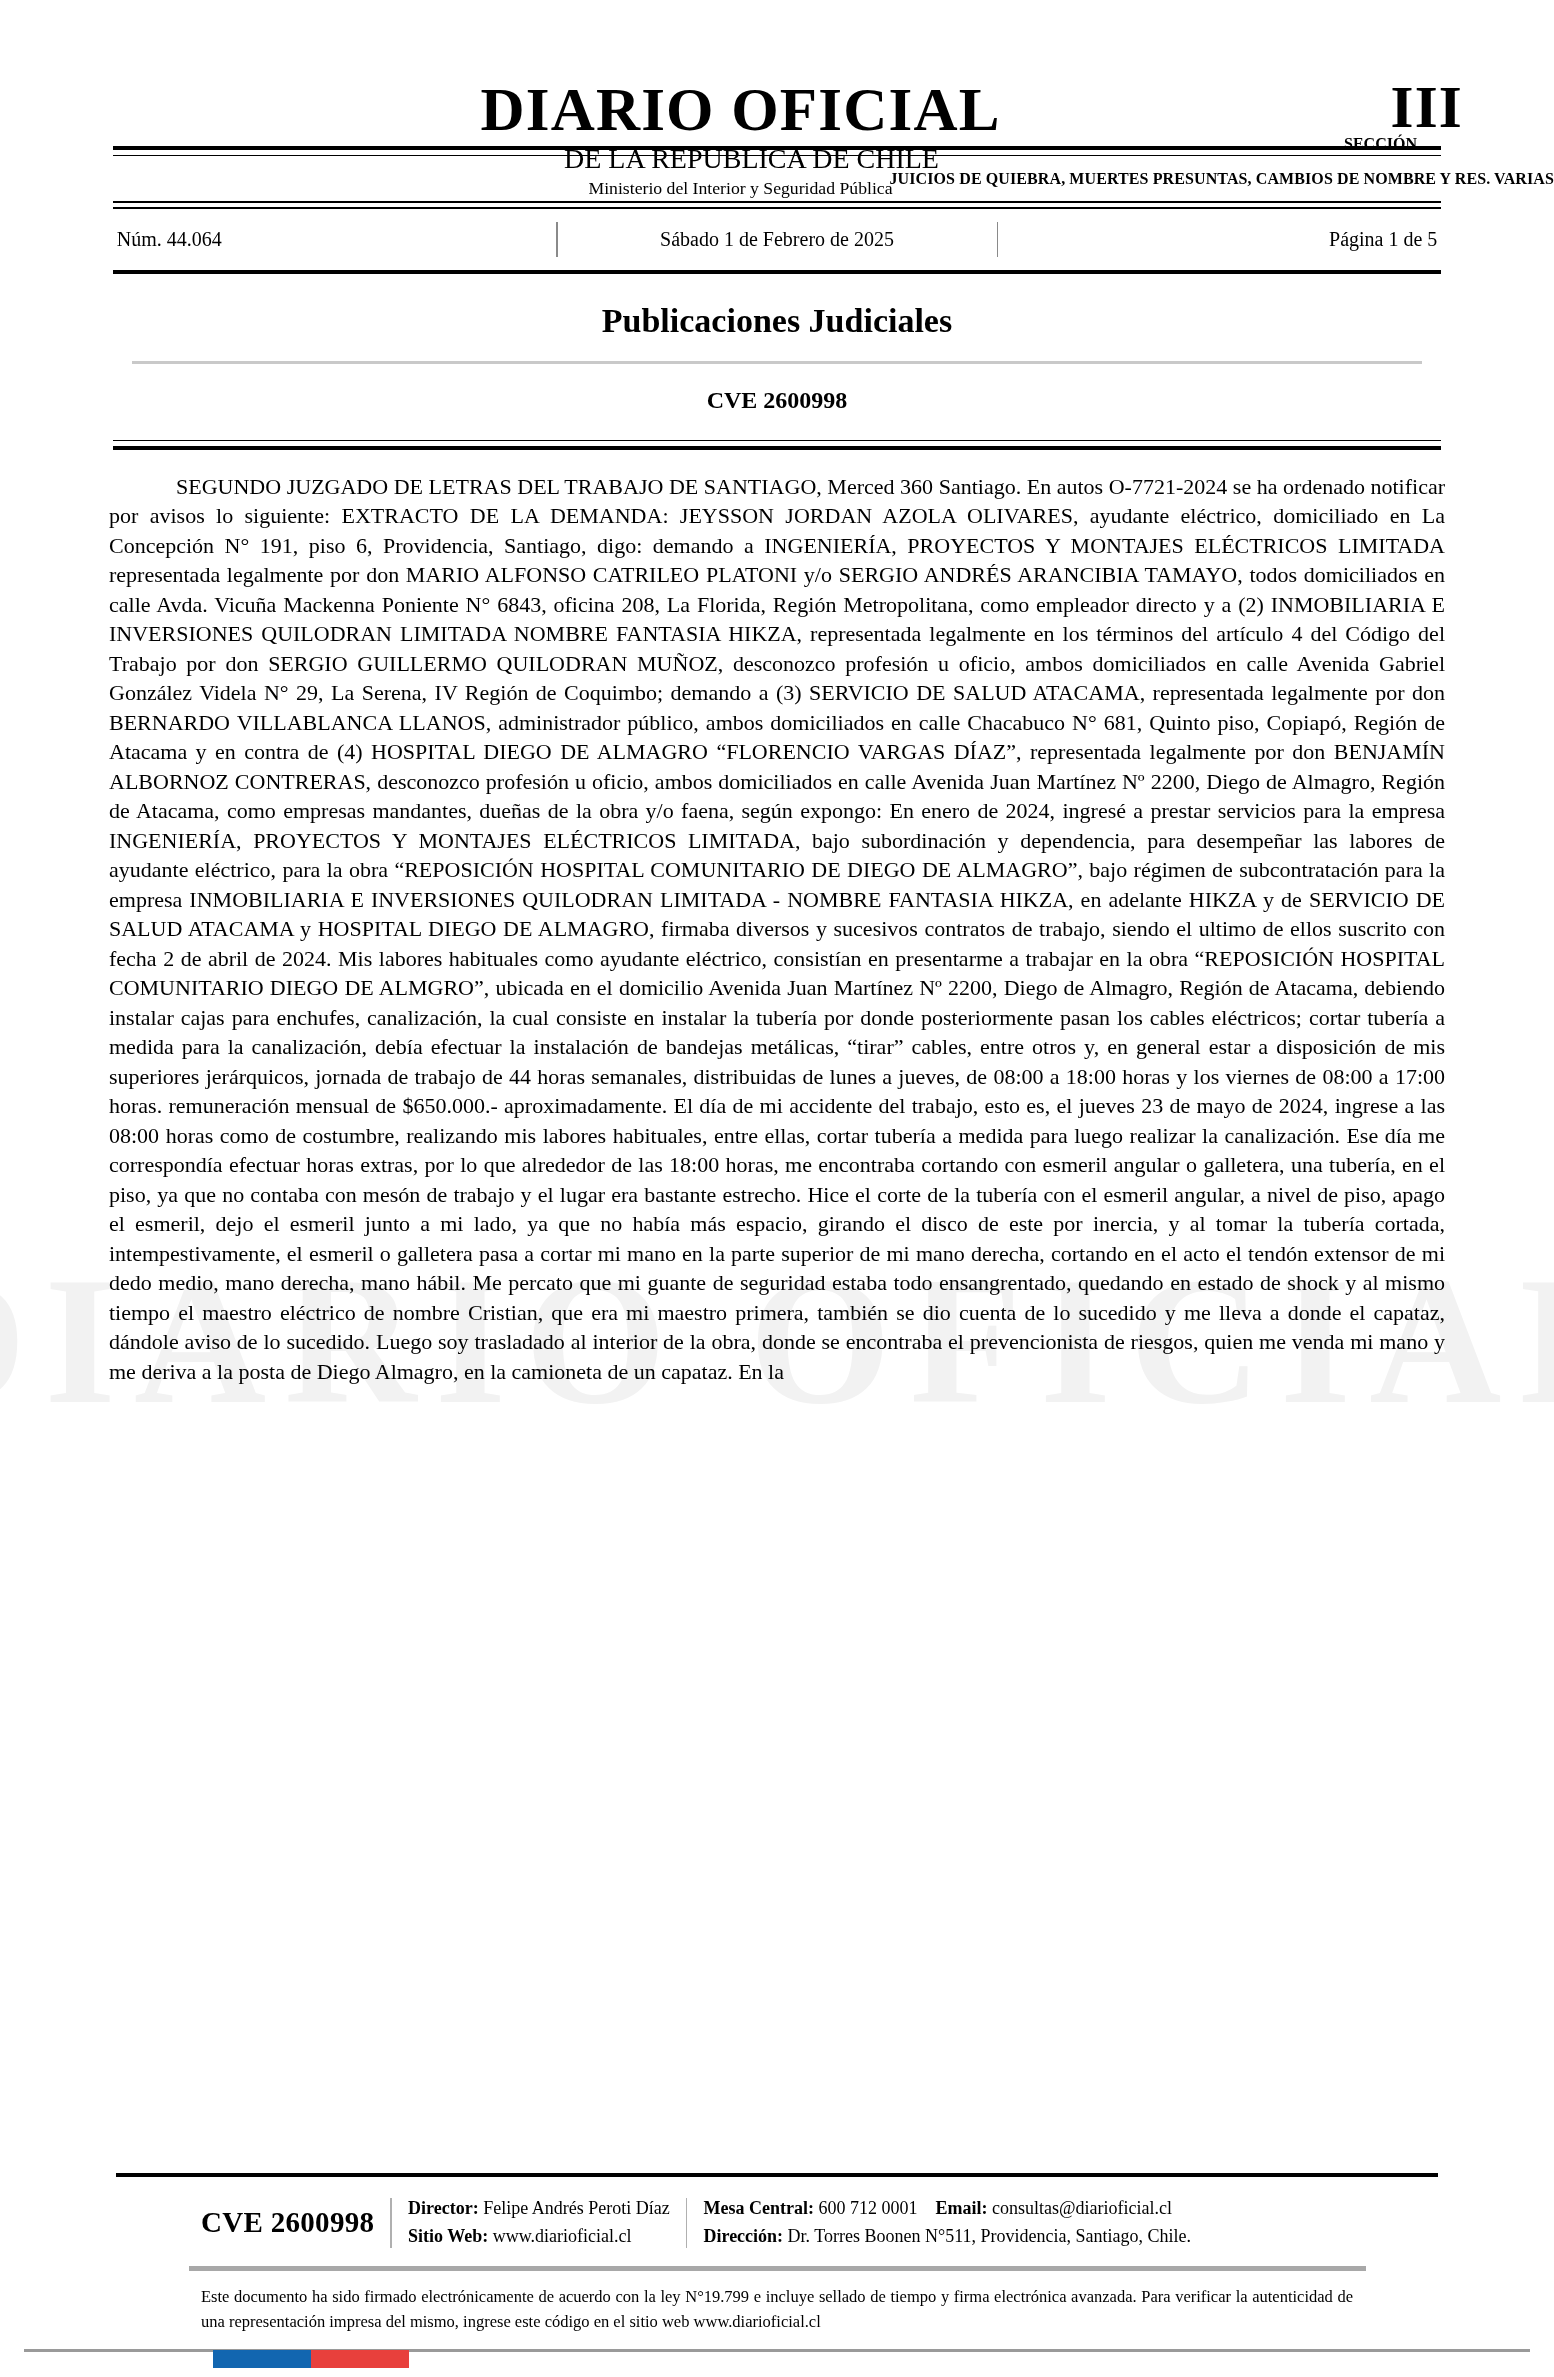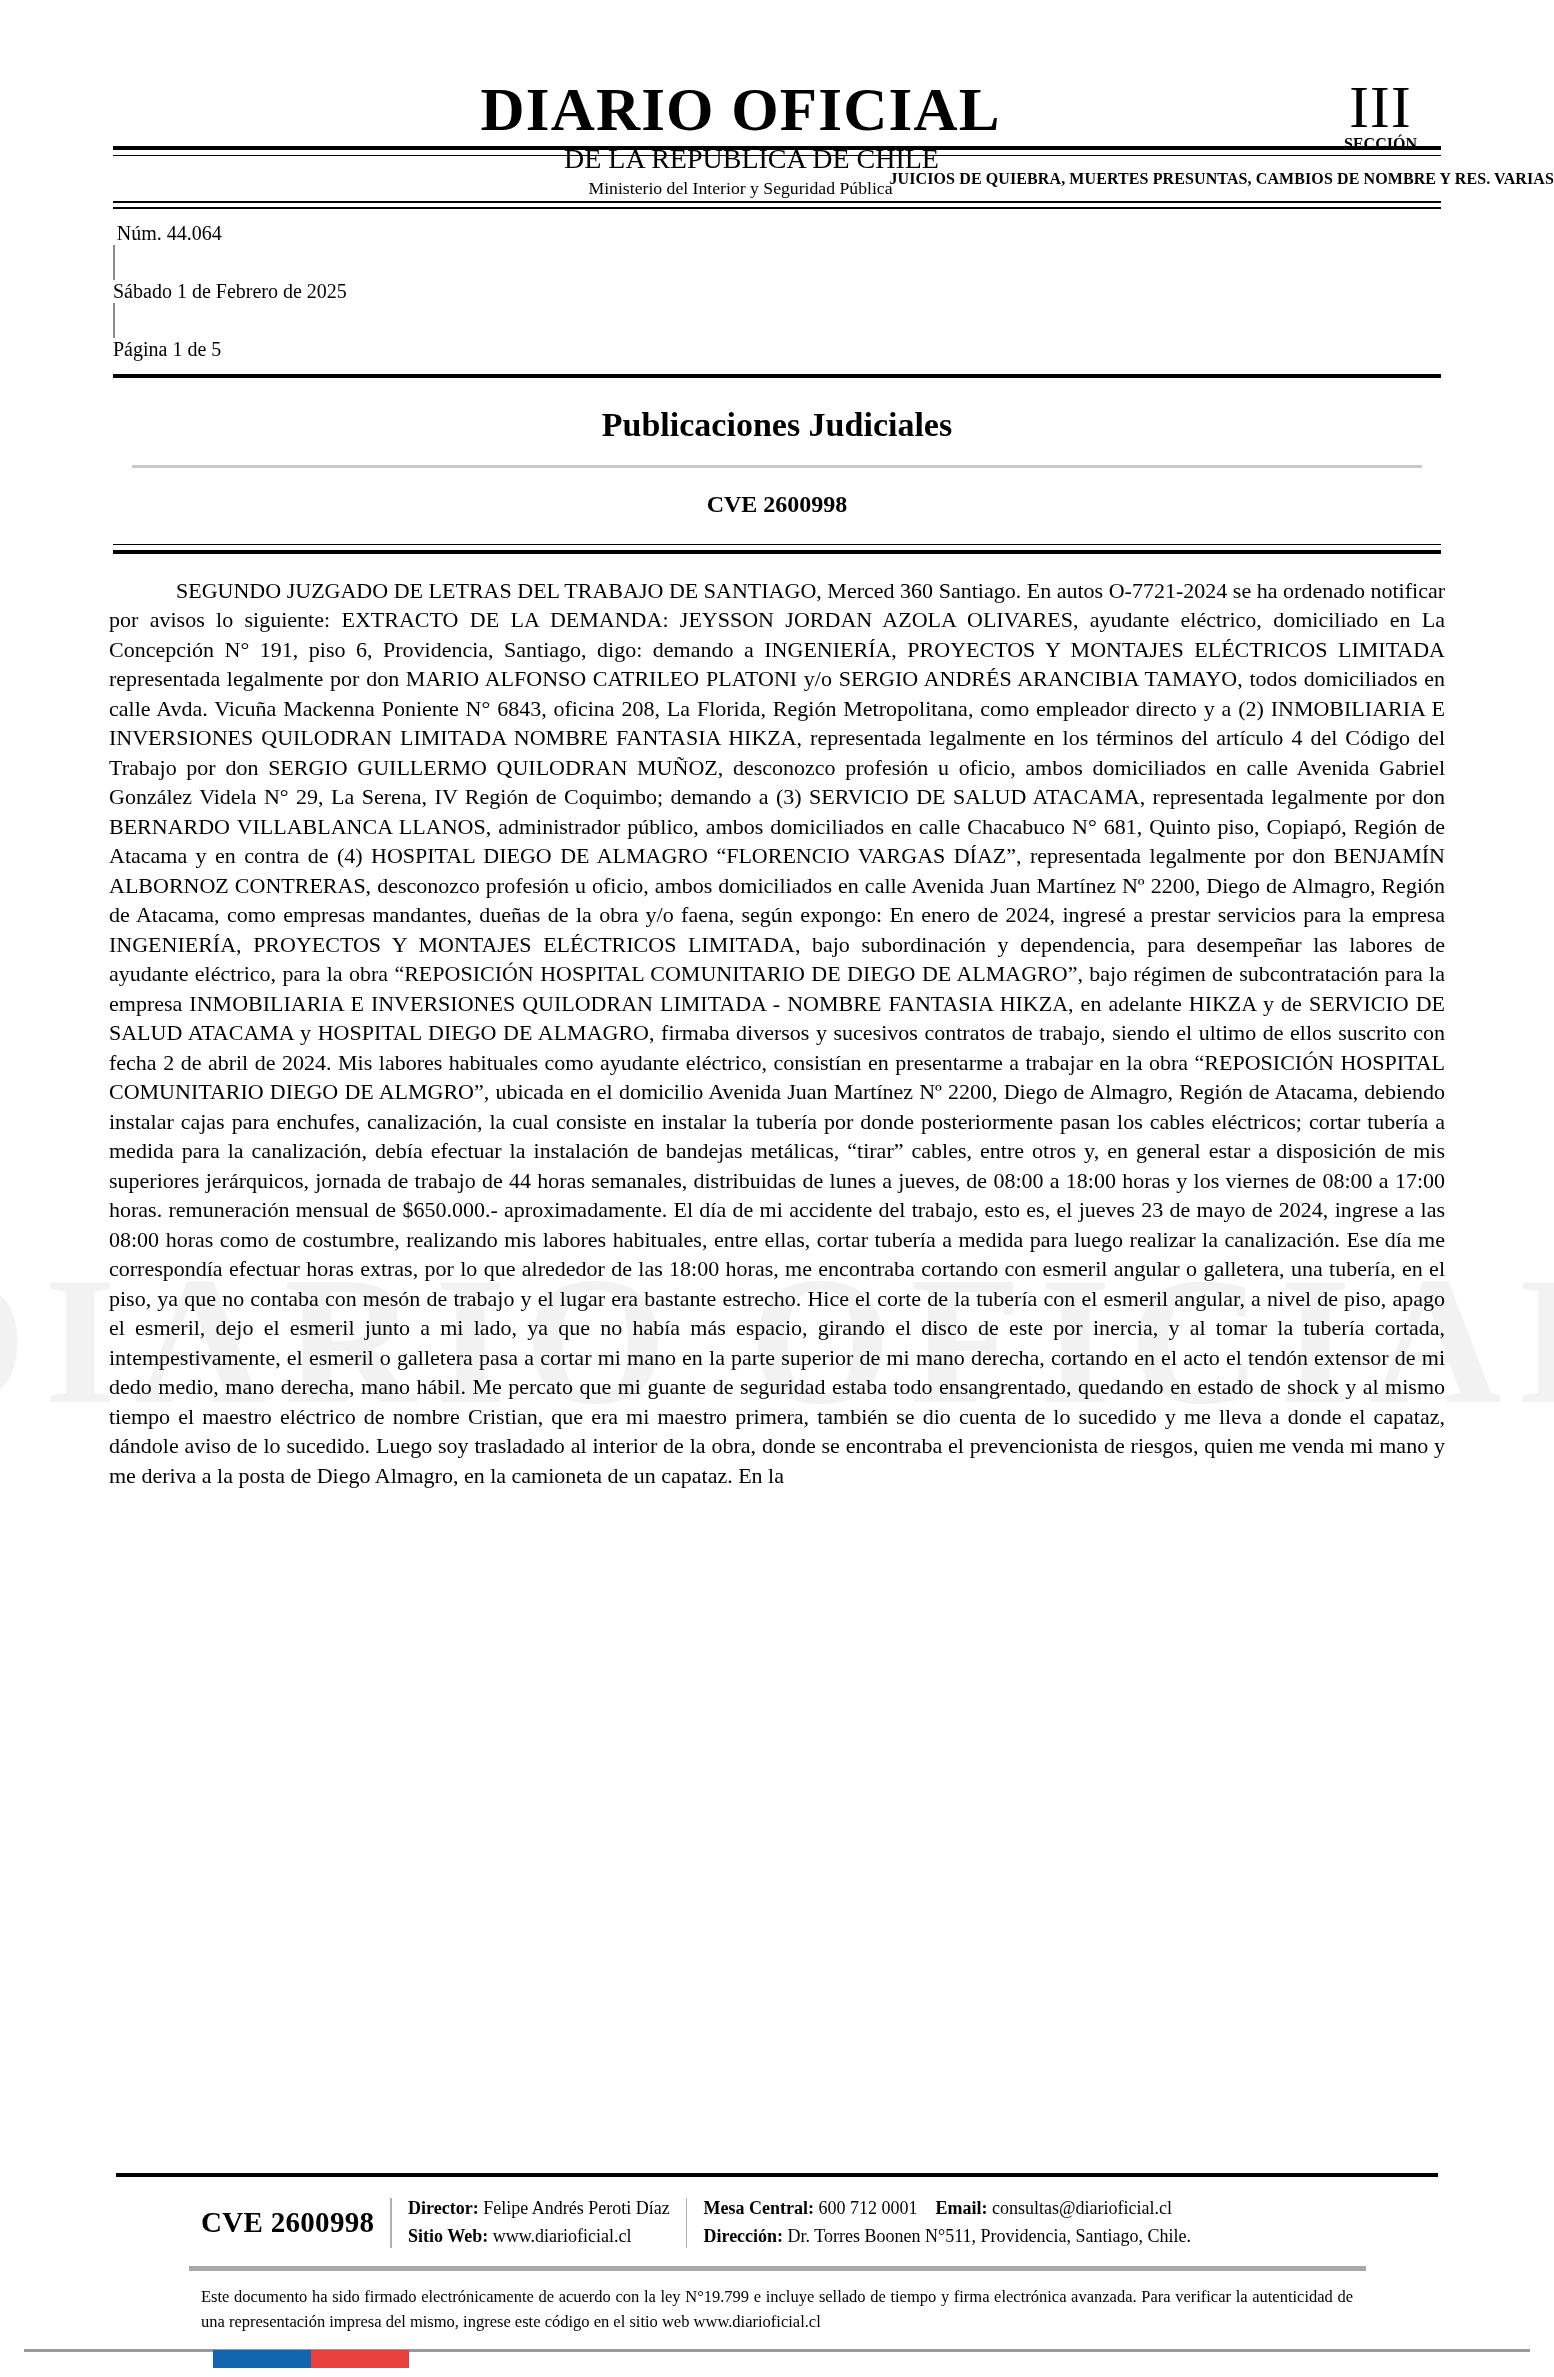--- a/index.html
+++ b/index.html
@@ -74,23 +74,24 @@
   }
   .section-mark {
     position: absolute;
     right: 91px;
     top: 79px;
     text-align: center;
     width: 165px;
   }
   .section-roman {
     font-size: 59px;
-    font-weight: 400;
+    font-weight: 700;
     line-height: 0.95;
     letter-spacing: 1.2px;
+    text-align: right;
   }
   .section-word {
     font-size: 16px;
     font-weight: 700;
     letter-spacing: 0px;
     line-height: 1.0;
     margin-top: 1.2px;
   }
 
   
@@ -102,24 +103,23 @@
   .banner-title {
     text-align: right;
     font-size: 16px;
     font-weight: 700;
     letter-spacing: 0.1px;
     padding: 13.4px 0 13.4px 0;
   }
 
   .issue-row {
     display: flex;
-    align-items: flex-start;
+    align-items: center;
     padding: 13.4px 0 12.2px 0;
     font-size: 20px;
-    flex-direction: column;
   }
   .issue-cell { flex: 1; }
   .issue-left   { text-align: left; padding-left: 3.7px; }
   .issue-center { text-align: center; }
   .issue-right  { text-align: right; padding-right: 3.7px; }
   .issue-sep {
     width: 1.8px;
     height: 35px;
     background: #8a8a8a;
   }

